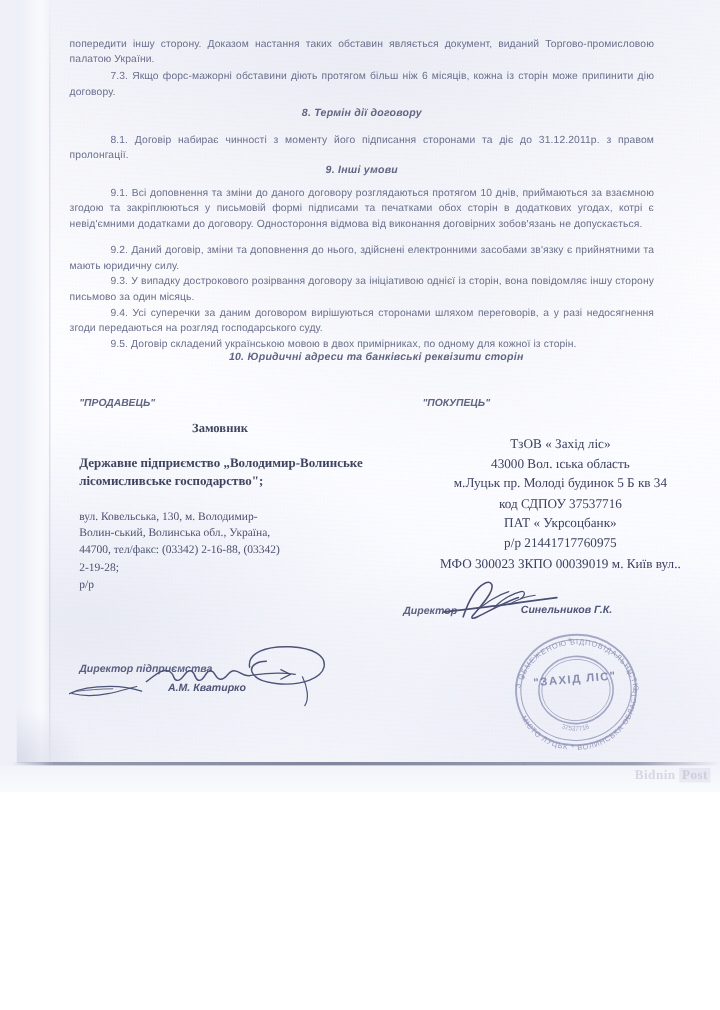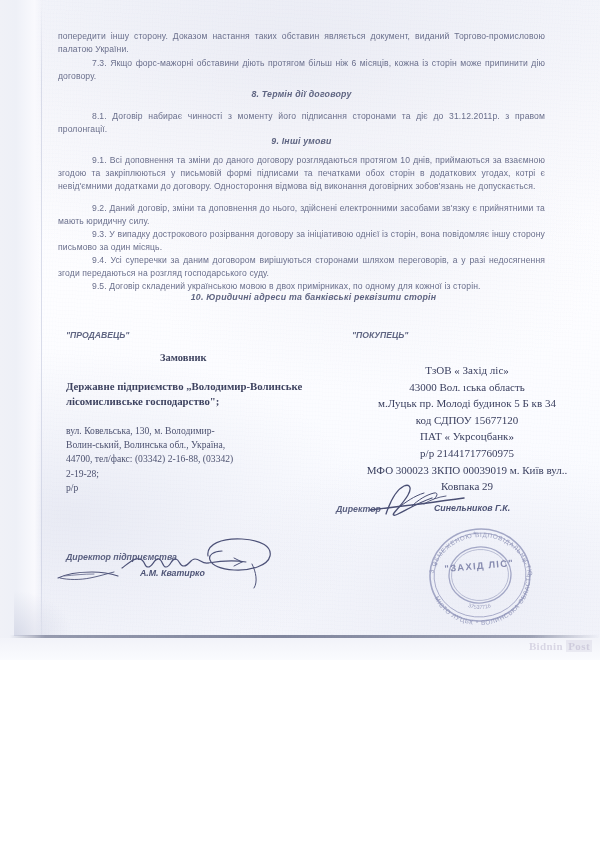--- a/index.html
+++ b/index.html
@@ -265,25 +265,24 @@
     <div class="sig-line" style="left:66px; top:552px;">Директор підприємства</div>
 
     <div class="sig-name" style="left:140px; top:568px;">А.М. Кватирко</div>
 
     <div class="party-label" style="left:352px; top:330px;">"ПОКУПЕЦЬ"</div>
 
     <div class="buyer-block" style="left:338px; top:362px;">
       <div>ТзОВ « Захід ліс»</div>
       <div>43000 Вол.  ıська область</div>
       <div>м.Луцьк пр. Молоді будинок 5 Б кв 34</div>
-      <div>код СДПОУ 15677120</div>
+      <div>код СДПОУ 37537716</div>
       <div>ПАТ « Укрсоцбанк»</div>
       <div>р/р 21441717760975</div>
       <div>МФО 300023 ЗКПО 00039019 м. Київ вул..</div>
-      <div>Ковпака 29</div>
     </div>
 
     <div class="sig-line" style="left:336px; top:504px;">Директор</div>
 
     <div class="sig-name" style="left:434px; top:503px;">Синельников Г.К.</div>
 
   </div>
 
   <div class="ink" style="left:368px; top:484px;">
     <svg width="120" height="36" viewBox="0 0 120 36">

